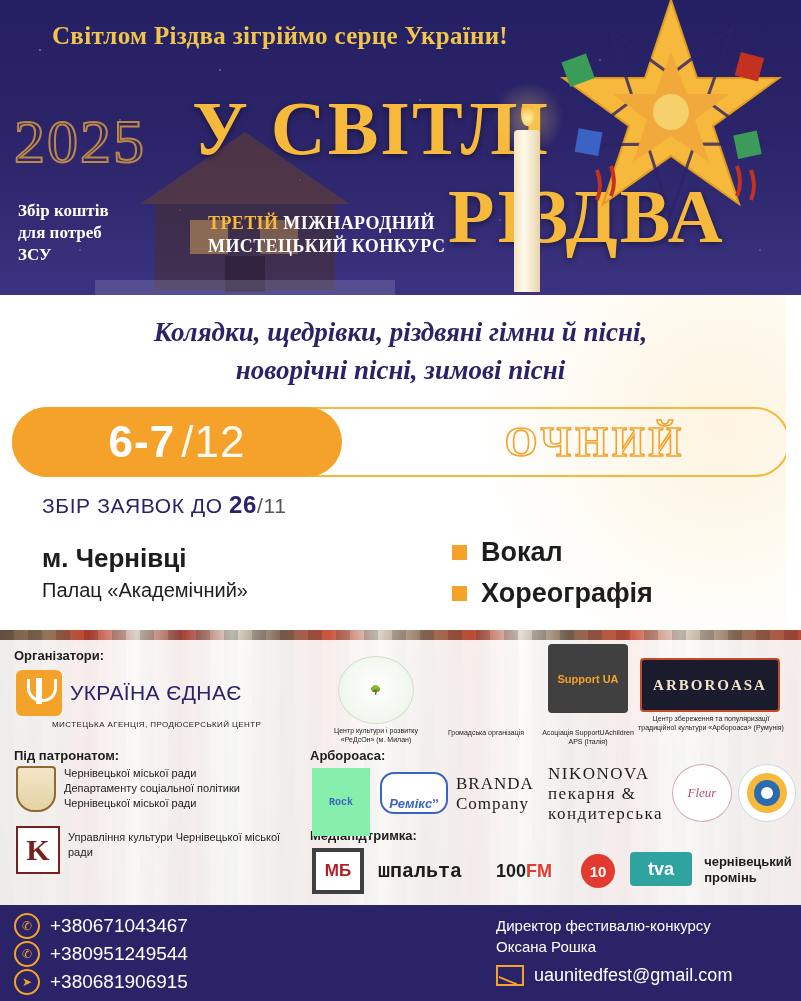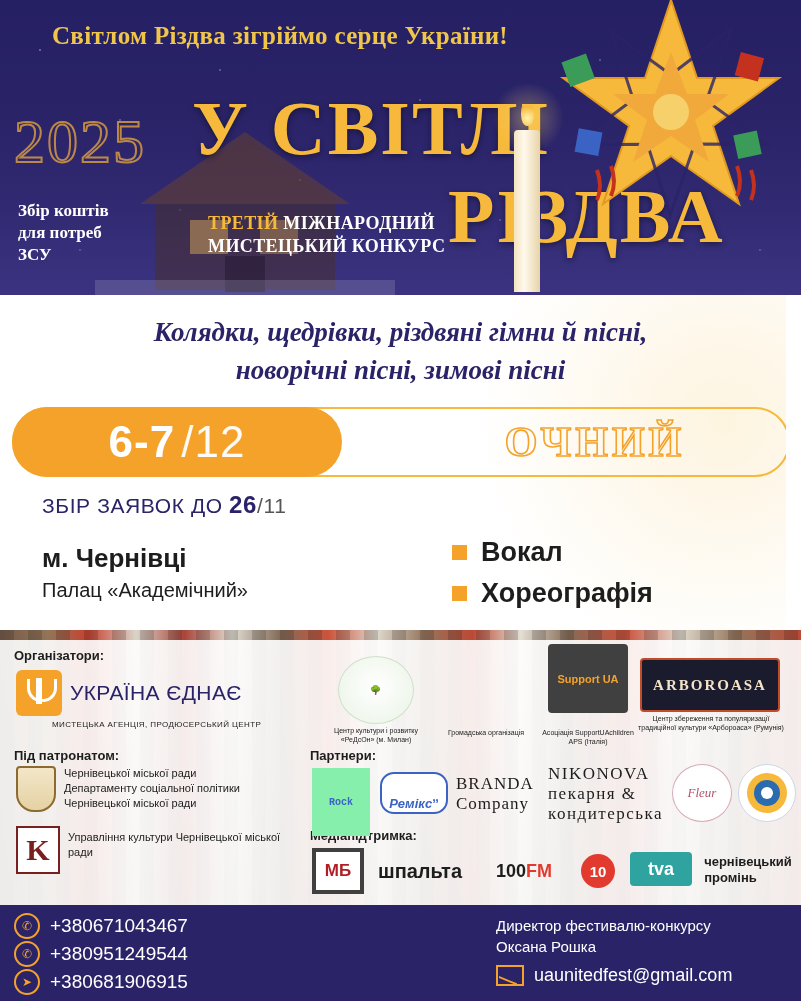--- a/index.html
+++ b/index.html
@@ -432,21 +432,21 @@
   .p-nikonova { left: 548px; top: 132px; width: 116px; height: 44px; }
   .p-nikonova .inner { font-family: "Liberation Serif", serif; font-size: 17px; color: #1d1d1d; letter-spacing: 1.5px; }
   .p-fleur { left: 672px; top: 124px; width: 60px; height: 58px; border-radius: 50%; border: 1px solid #d8aab5; background: #fff; }
   .p-fleur .inner { font-family: "Liberation Serif", serif; font-style: italic; font-size: 13px; color: #b0556b; }
   .p-assoc { left: 738px; top: 124px; width: 58px; height: 58px; border-radius: 50%; background: #ffffff; border: 1px solid #cdd8e6; }
 
   
   .m-mb { left: 312px; top: 208px; width: 52px; height: 46px; background: #ffffff; border: 4px solid #404040; }
   .m-mb .inner { color: #b01f24; font-weight: bold; font-size: 17px; }
   .m-shpalta { left: 372px; top: 216px; width: 96px; height: 30px; }
-  .m-shpalta .inner { font-family: Liberation Sans, sans-serif; font-weight: bold; font-size: 20px; color: #1d1d1d; }
+  .m-shpalta .inner { font-family: Liberation Mono, monospace; font-weight: bold; font-size: 20px; color: #1d1d1d; }
   .m-100 { left: 482px; top: 214px; width: 84px; height: 34px; }
   .m-100 .inner { font-weight: bold; font-size: 18px; color: #1d1d1d; }
   .m-radio10 { left: 572px; top: 208px; width: 52px; height: 46px; }
   .m-radio10 .circle { width: 34px; height: 34px; border-radius: 50%; background: #e23a2e; color: #fff; font-weight: bold; font-size: 15px; display: flex; align-items: center; justify-content: center; }
   .m-tva { left: 630px; top: 212px; width: 62px; height: 34px; background: #2ea3a0; border-radius: 4px; }
   .m-tva .inner { color: #fff; font-weight: bold; font-size: 18px; }
   .m-promin { left: 700px; top: 210px; width: 96px; height: 40px; }
   .m-promin .inner { font-size: 13px; font-weight: bold; color: #1d1d1d; line-height: 16px; text-align: left; }
 
   
@@ -610,21 +610,21 @@
       </div>
     </div>
   </div>
 
   <div class="photo-strip"></div>
 
   <div class="sponsors">
 
     <div class="sp-label sp-abs lbl-org">Організатори:</div>
     <div class="sp-label sp-abs lbl-pat">Під патронатом:</div>
-    <div class="sp-label sp-abs lbl-part">Партнери:</div>
+    <div class="sp-label sp-abs lbl-part">Арбороаса:</div>
     <div class="sp-label sp-abs lbl-media">Медіапідтримка:</div>
 
     <div class="logo-box ua-ednae">
       <span class="mark"></span>
       <span class="txt">УКРАЇНА ЄДНАЄ</span>
     </div>
     <div class="cap ua-ednae-cap">МИСТЕЦЬКА АГЕНЦІЯ, ПРОДЮСЕРСЬКИЙ ЦЕНТР</div>
 
     <div class="logo-box org-logo l-redson">
       <span class="inner">🌳</span>

